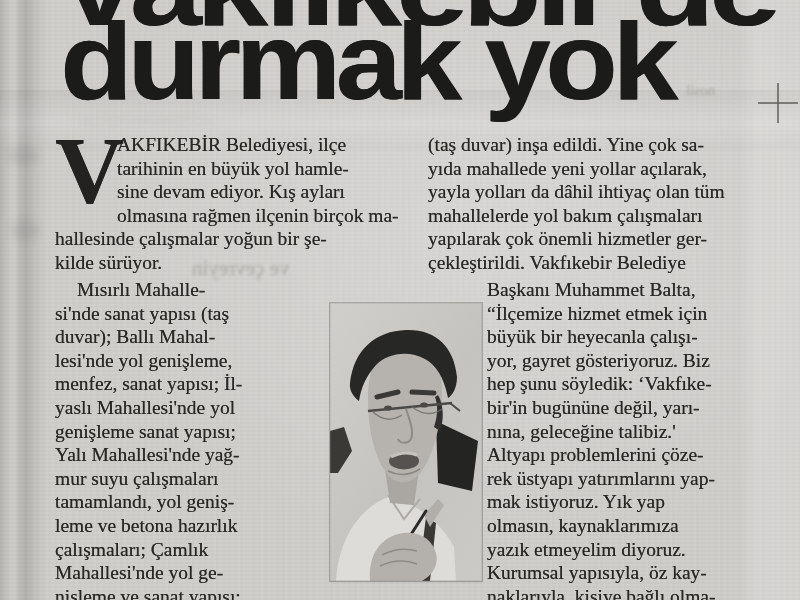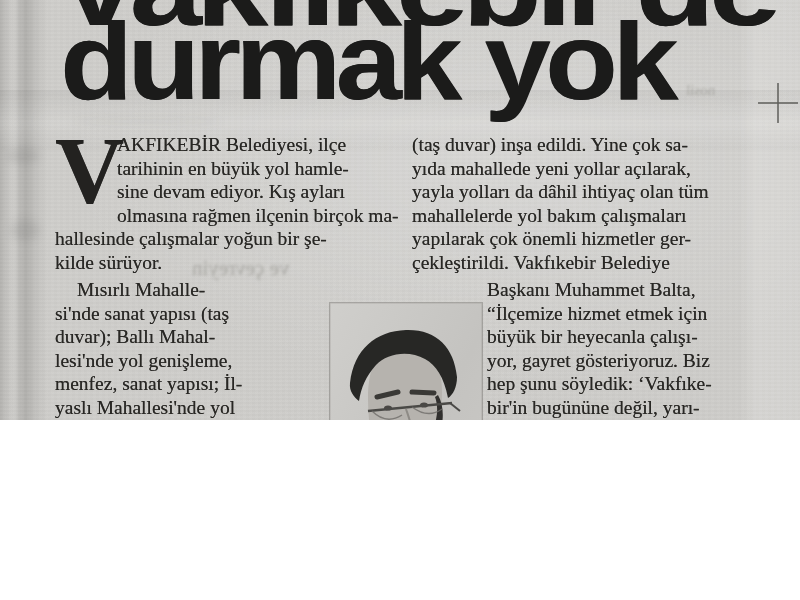--- a/index.html
+++ b/index.html
@@ -1,17 +1,17 @@
 <!DOCTYPE html>
 <html><head>
 <meta charset="utf-8">
 <style>
   html,body{margin:0;padding:0;background:#ffffff;}
   .page{
-    position:relative;width:800px;height:420px;overflow:hidden;
+    position:relative;width:800px;height:600px;overflow:hidden;
     font-family:"Liberation Serif",serif;
     background:
       radial-gradient(ellipse at 62% 38%, rgba(255,255,255,0.22), rgba(255,255,255,0) 62%),
       linear-gradient(90deg,
         #b5b4b1 0px,#c6c5c2 8px,#cfcecb 14px,#bdbcb9 19px,#b2b1ae 26px,#c3c2bf 36px,
         #cfcecb 48px,#cecdca 740px,#d7d6d3 756px,#d5d4d1 800px),
       #cdccc9;
   }
   .grain{
     position:absolute;inset:0;pointer-events:none;
@@ -30,21 +30,21 @@
   }
   .hl1-clip{position:absolute;left:56px;top:0;width:744px;height:30px;overflow:hidden;}
   .hl1{left:0;top:-68px;font-size:110px;line-height:110px;transform:scaleX(1.18);transform-origin:left top;}
   .hl2{left:60px;top:6px;font-size:110px;line-height:110px;transform:scaleX(1.08);transform-origin:left top;}
   .body-block{
     position:absolute;font-size:19.5px;line-height:23.6px;color:#282724;
     white-space:pre-line;text-shadow:0 0 0.3px rgba(30,29,27,0.7);
   }
   .l1{left:55px;top:133px;width:346px;}
   .l2{left:55px;top:278px;width:276px;text-indent:22px;}
-  .r1{left:412px;top:133px;width:344px;}
+  .r1{left:428px;top:133px;width:344px;}
   .r2{left:487px;top:278px;width:266px;}
   .dropcap{
     float:left;width:56px;height:68px;margin:3px 6px 0 0;
     font-size:96px;line-height:70px;font-weight:bold;color:#232220;
   }
   .photo{position:absolute;left:330px;top:303px;width:152px;height:278px;
     outline:1px solid rgba(120,118,114,0.45);box-shadow:0 1px 2px rgba(0,0,0,0.12);}
   .regline{position:absolute;background:#5d5d5a;opacity:0.75;}
   .reg-h{left:758px;top:102px;width:40px;height:2px;}
   .reg-v{left:777px;top:83px;width:2px;height:40px;}

